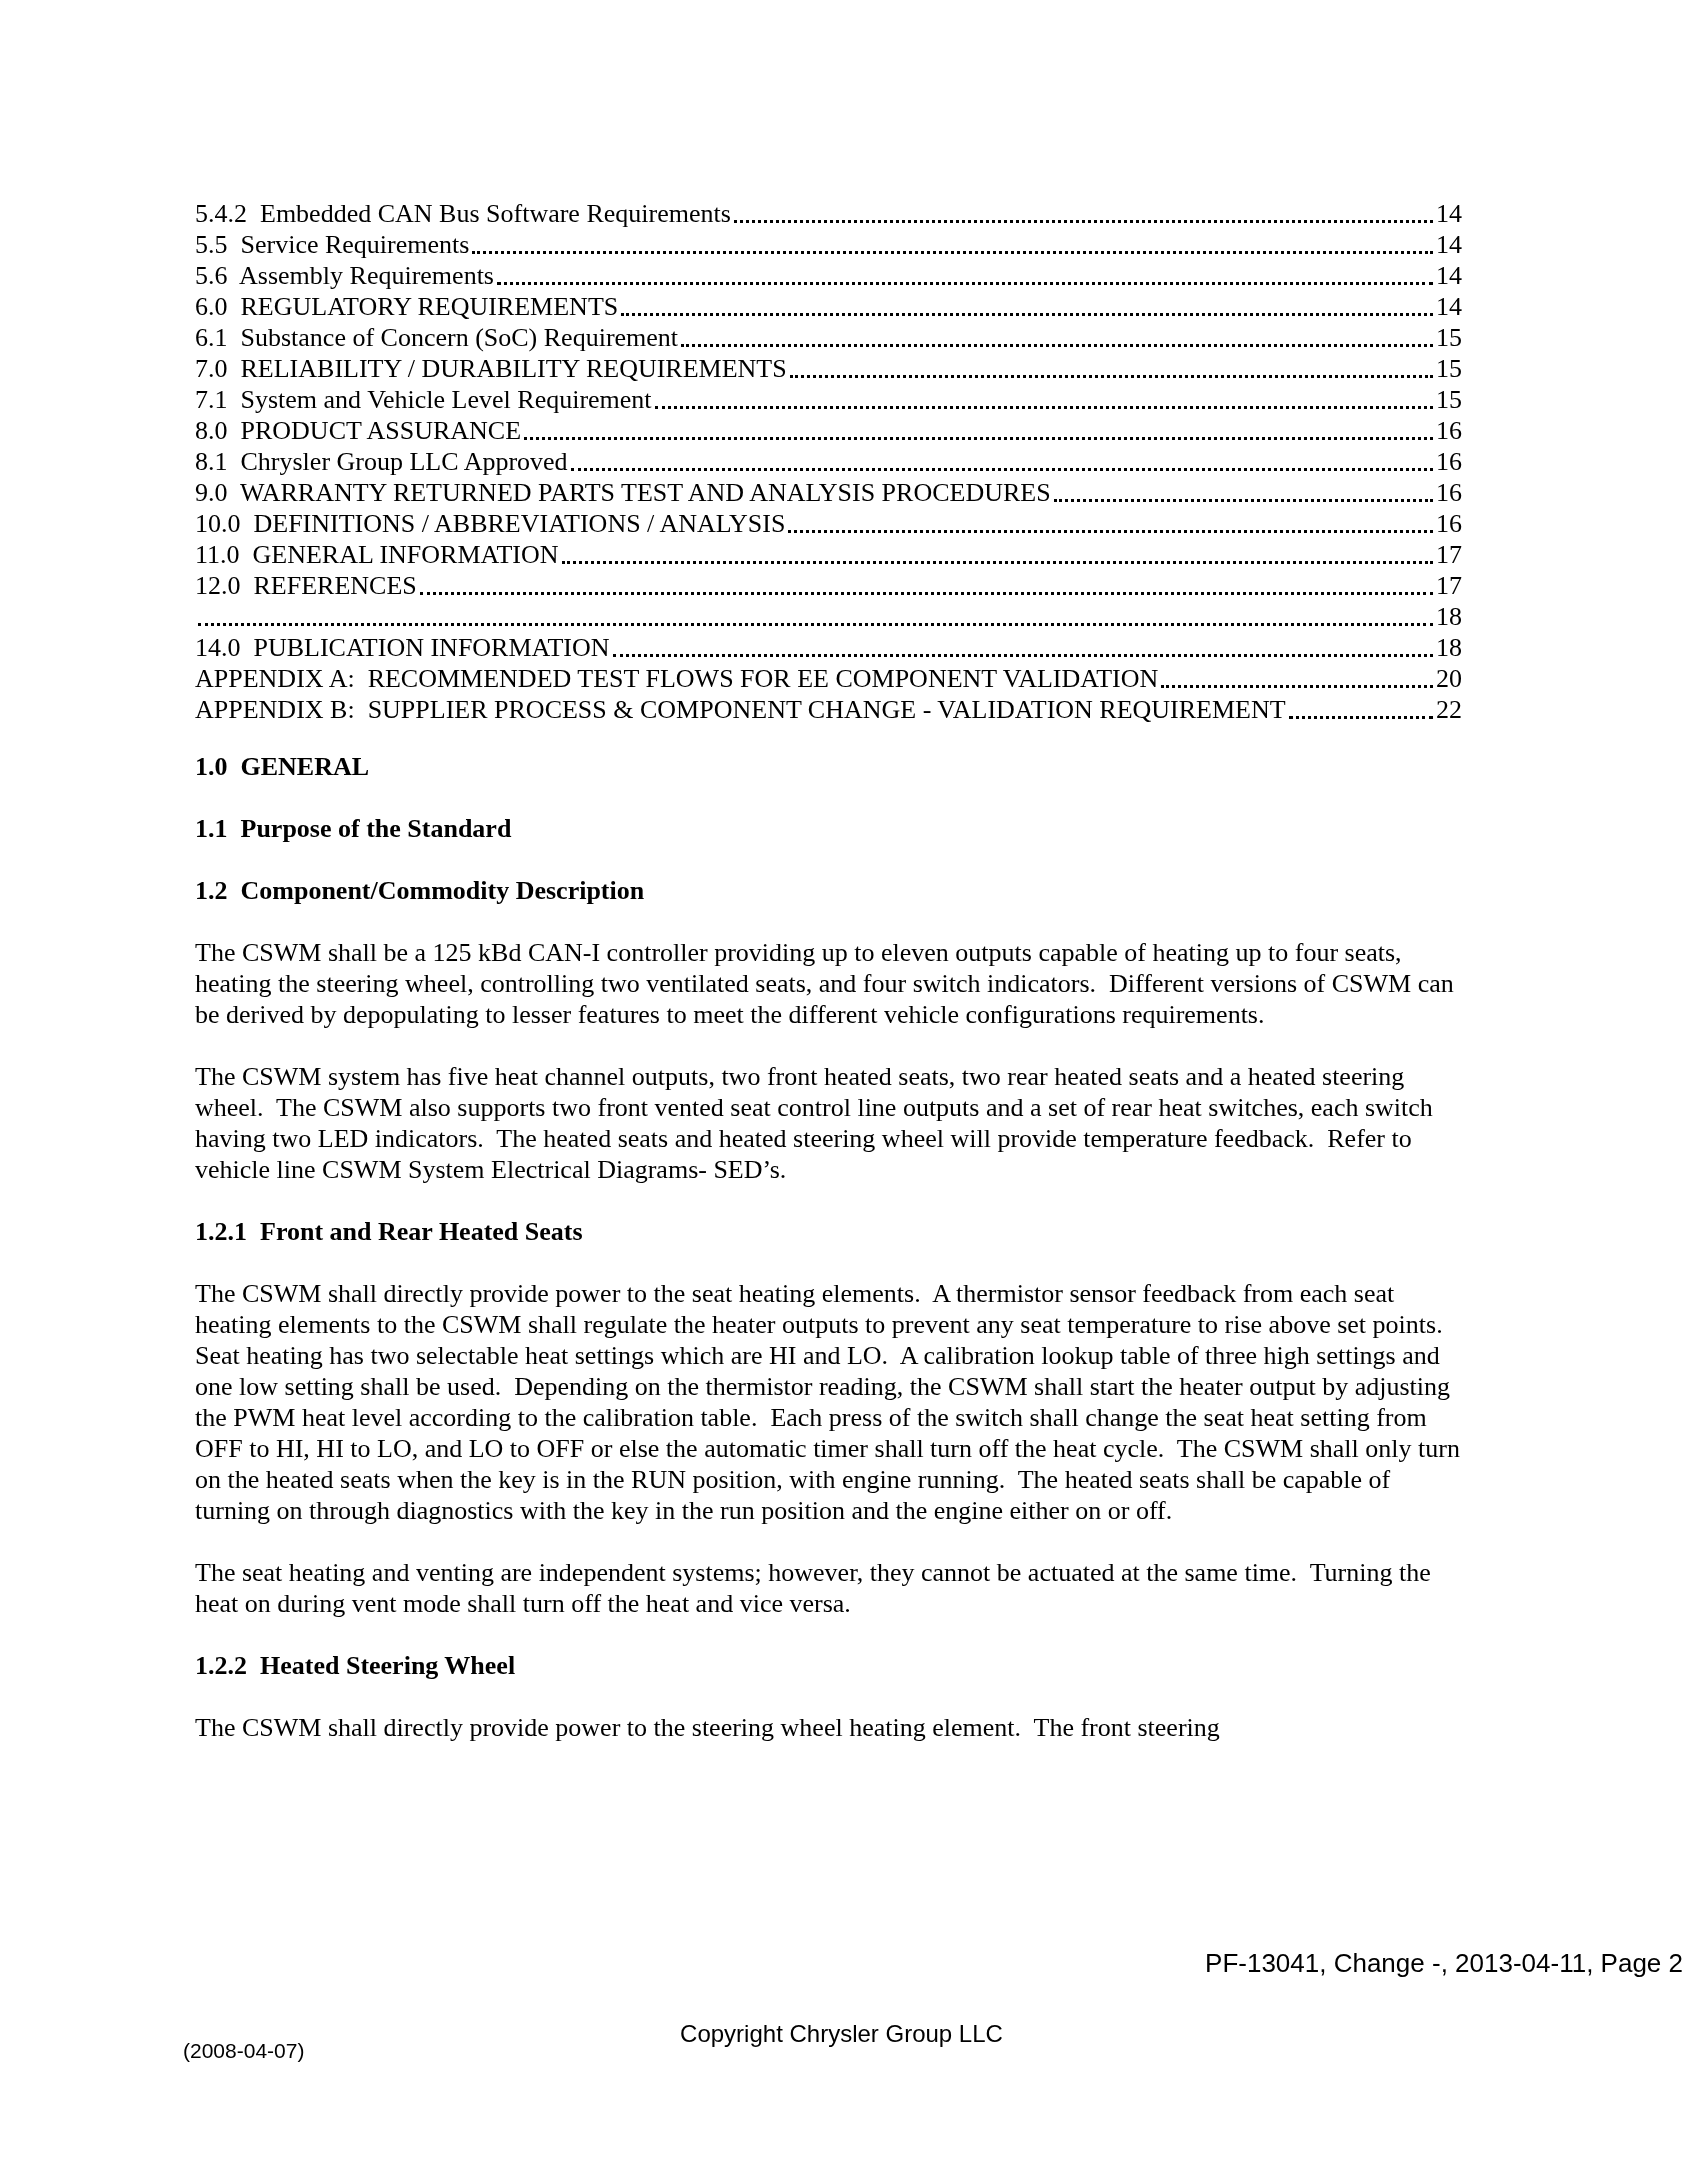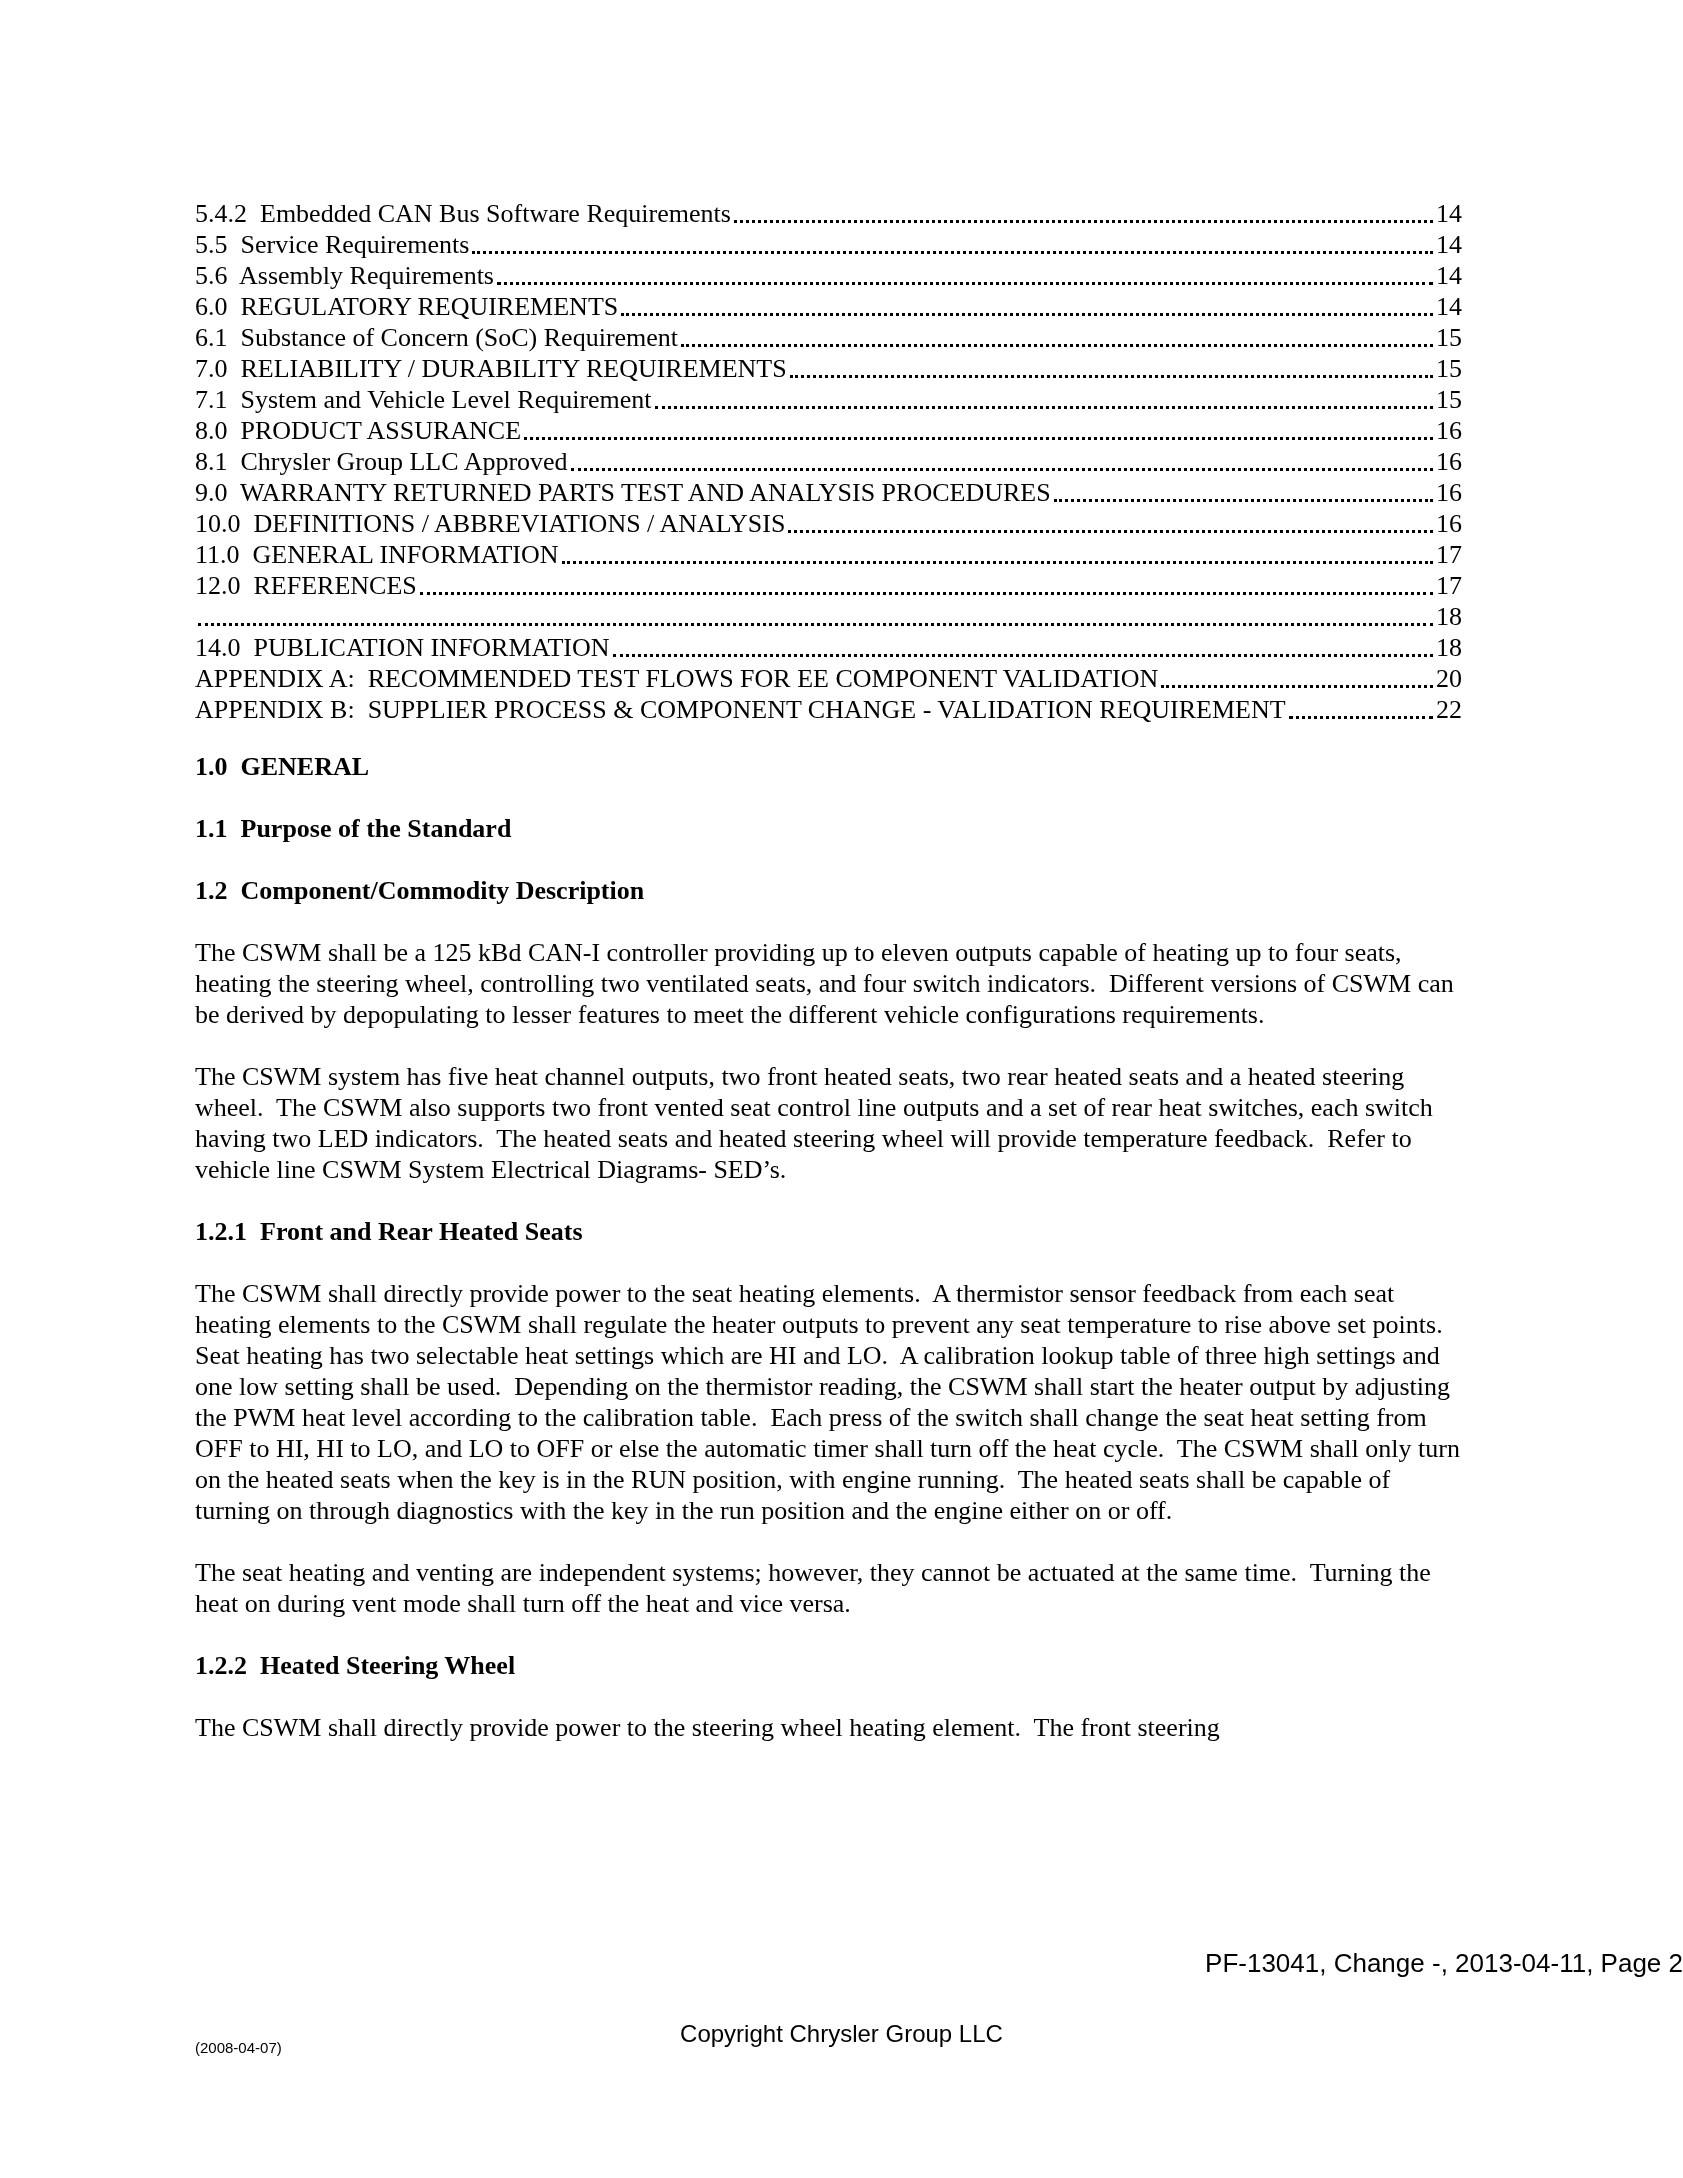--- a/index.html
+++ b/index.html
@@ -64,23 +64,23 @@
   .footer-copyright {
     position: absolute;
     left: 0;
     top: 2020px;
     width: 100%;
     text-align: center;
     font-size: 24px;
   }
   .footer-revdate {
     position: absolute;
-    left: 195px;
+    left: 183px;
     top: 2039px;
-    font-size: 15px;
+    font-size: 21px;
   }
 </style>
 </head>
 <body>
 
 <div class="page">
   <div class="content">
 
     <div class="toc">
       <div class="toc-row">

